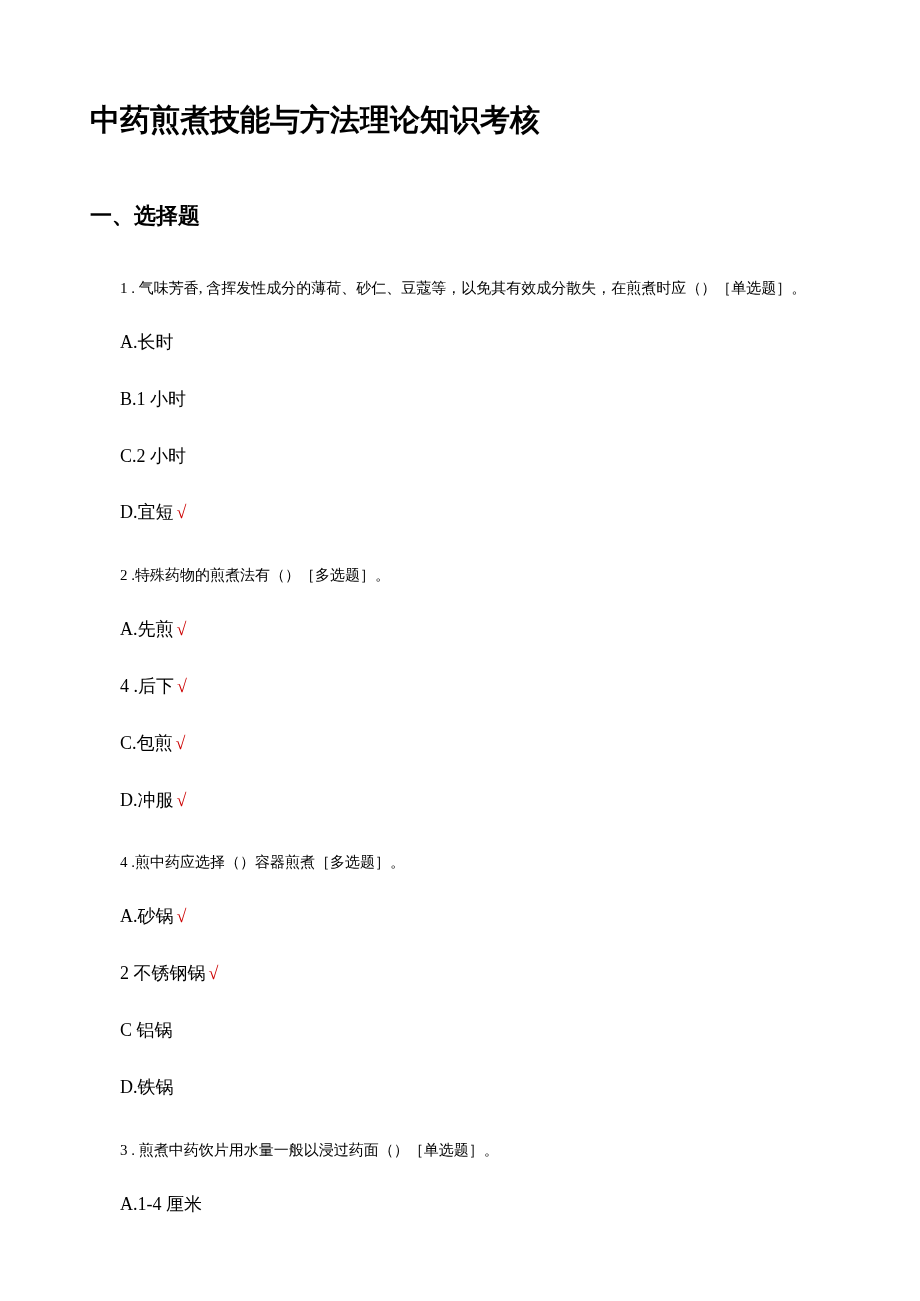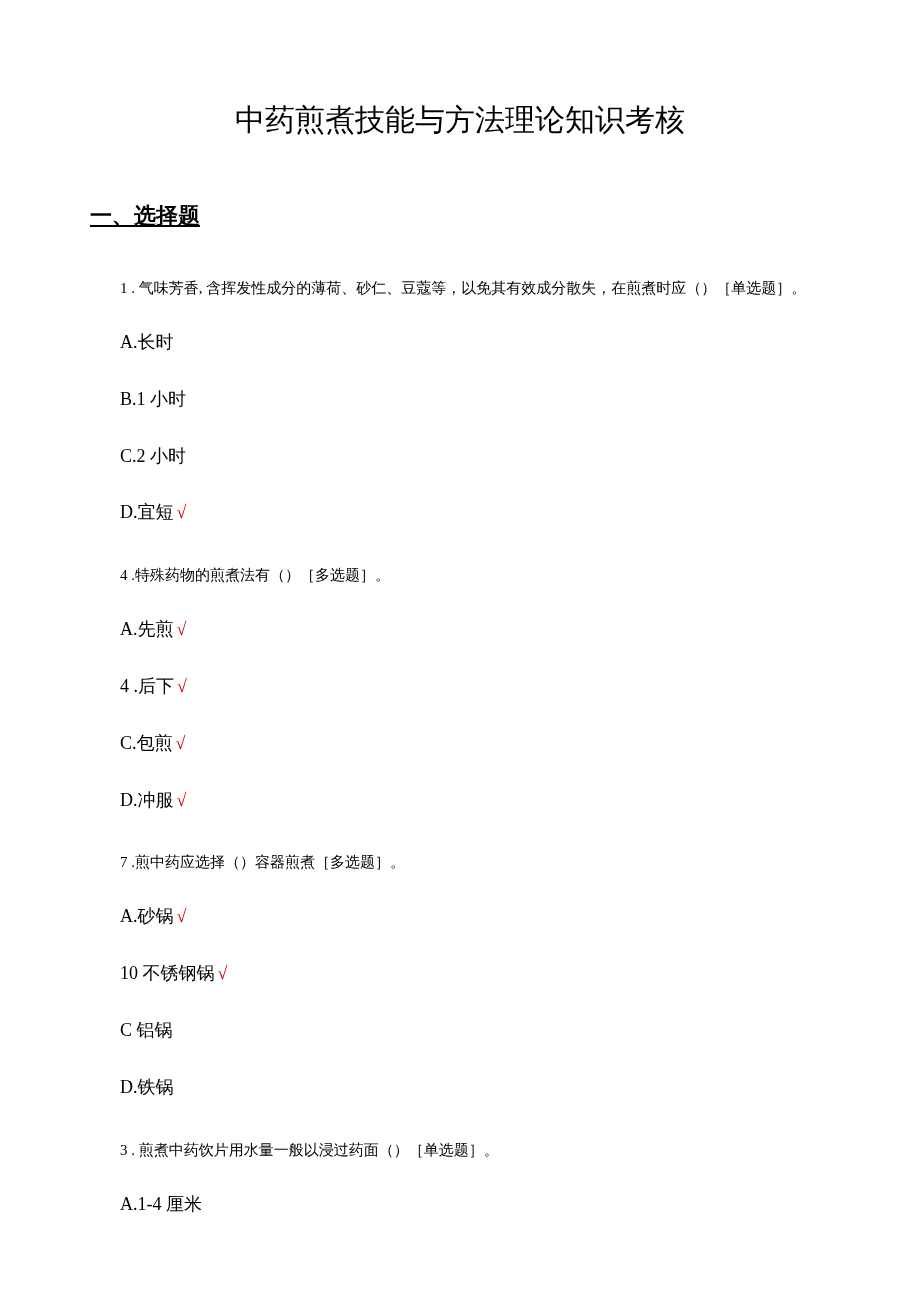--- a/index.html
+++ b/index.html
@@ -10,31 +10,30 @@
     body {
       width: 920px;
       min-height: 1301px;
       background: #ffffff;
       font-family: "SimSun", "宋体", serif;
       color: #000000;
       padding: 100px 90px 60px 90px;
     }
     .title {
       font-size: 30px;
-      font-weight: normal;
-      text-align: center;
+      font-weight: bold;
+      text-align: left;
       margin-bottom: 60px;
       font-family: "SimHei", "黑体", sans-serif;
     }
     .section-header {
       font-size: 22px;
       font-weight: bold;
       margin-bottom: 45px;
       font-family: "SimHei", "黑体", sans-serif;
-      text-decoration: underline;
     }
     .question {
       font-size: 15px;
       margin-bottom: 28px;
       padding-left: 30px;
       line-height: 1.6;
       margin-top: 36px;
     }
     .option {
       font-size: 18px;
@@ -55,38 +54,38 @@
 <div class="section-header">一、选择题</div>
 
 <div class="question">1 . 气味芳香, 含挥发性成分的薄荷、砂仁、豆蔻等，以免其有效成分散失，在煎煮时应（）［单选题］。</div>
 <div class="option">A.长时</div>
 <div class="option">B.1 小时</div>
 <div class="option">C.2 小时</div>
 <div class="option">
   <span>D.宜短</span><span class="check">√</span>
 </div>
 
-<div class="question">4  .特殊药物的煎煮法有（）［多选题］。</div>
+<div class="question">2  .特殊药物的煎煮法有（）［多选题］。</div>
 <div class="option">
   <span>A.先煎</span><span class="check">√</span>
 </div>
 <div class="option">
   <span>4  .后下</span><span class="check">√</span>
 </div>
 <div class="option">
   <span>C.包煎</span><span class="check">√</span>
 </div>
 <div class="option">
   <span>D.冲服</span><span class="check">√</span>
 </div>
 
-<div class="question">7  .煎中药应选择（）容器煎煮［多选题］。</div>
+<div class="question">4  .煎中药应选择（）容器煎煮［多选题］。</div>
 <div class="option">
   <span>A.砂锅</span><span class="check">√</span>
 </div>
 <div class="option">
-  <span>10  不锈钢锅</span><span class="check">√</span>
+  <span>2  不锈钢锅</span><span class="check">√</span>
 </div>
 <div class="option">C 铝锅</div>
 <div class="option">D.铁锅</div>
 
 <div class="question">3  . 煎煮中药饮片用水量一般以浸过药面（）［单选题］。</div>
 <div class="option">A.1-4 厘米</div>
 
 </body></html>

